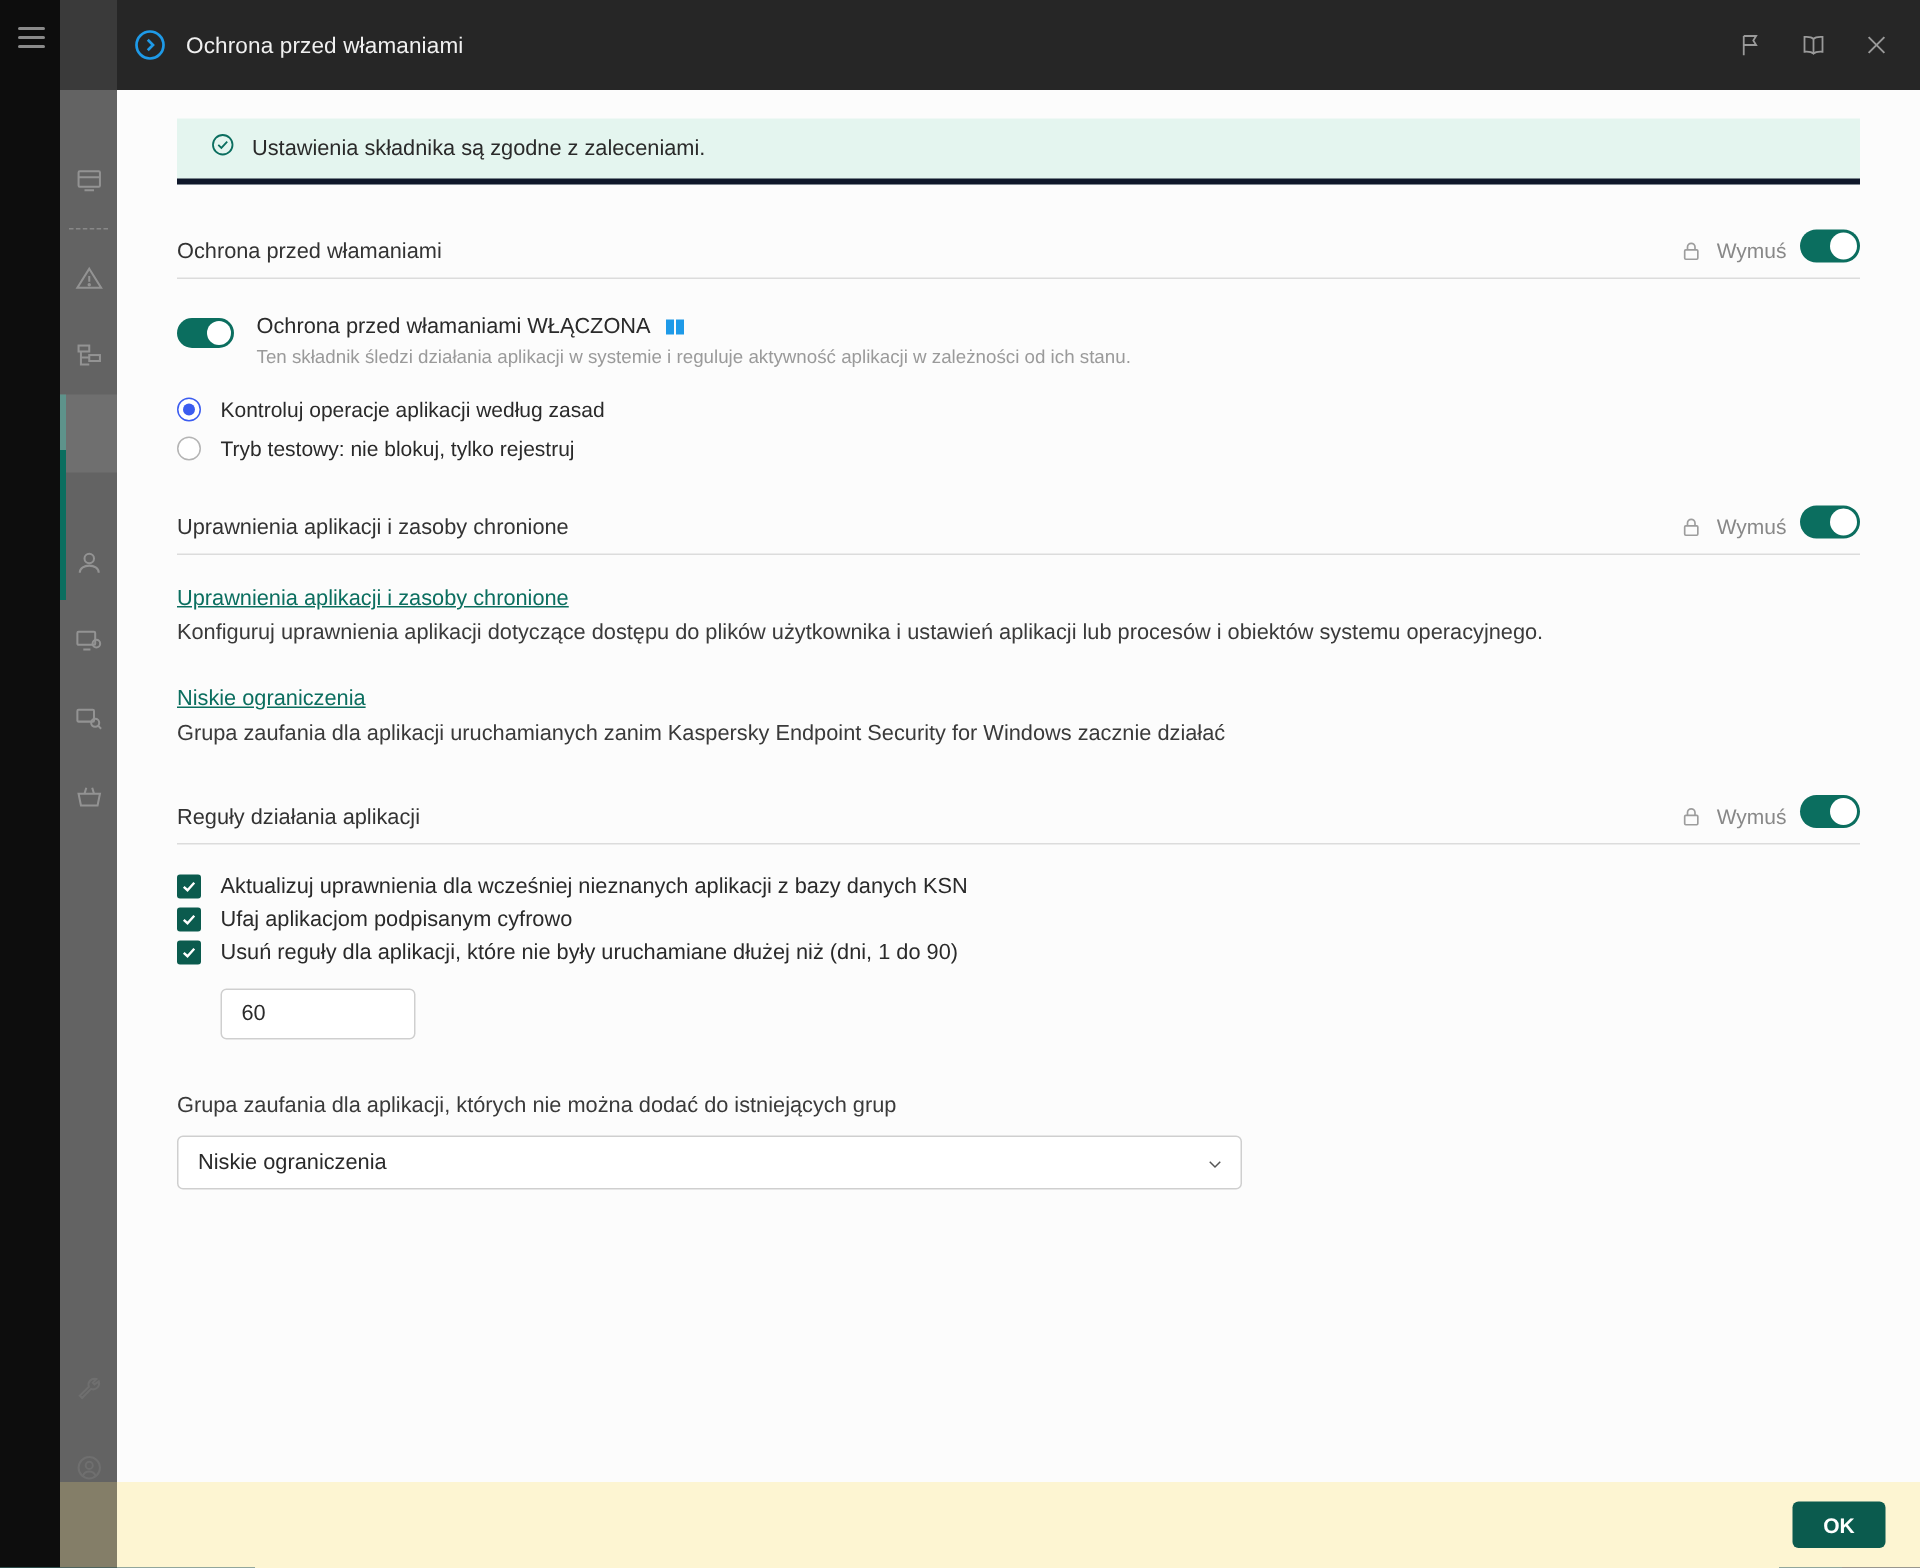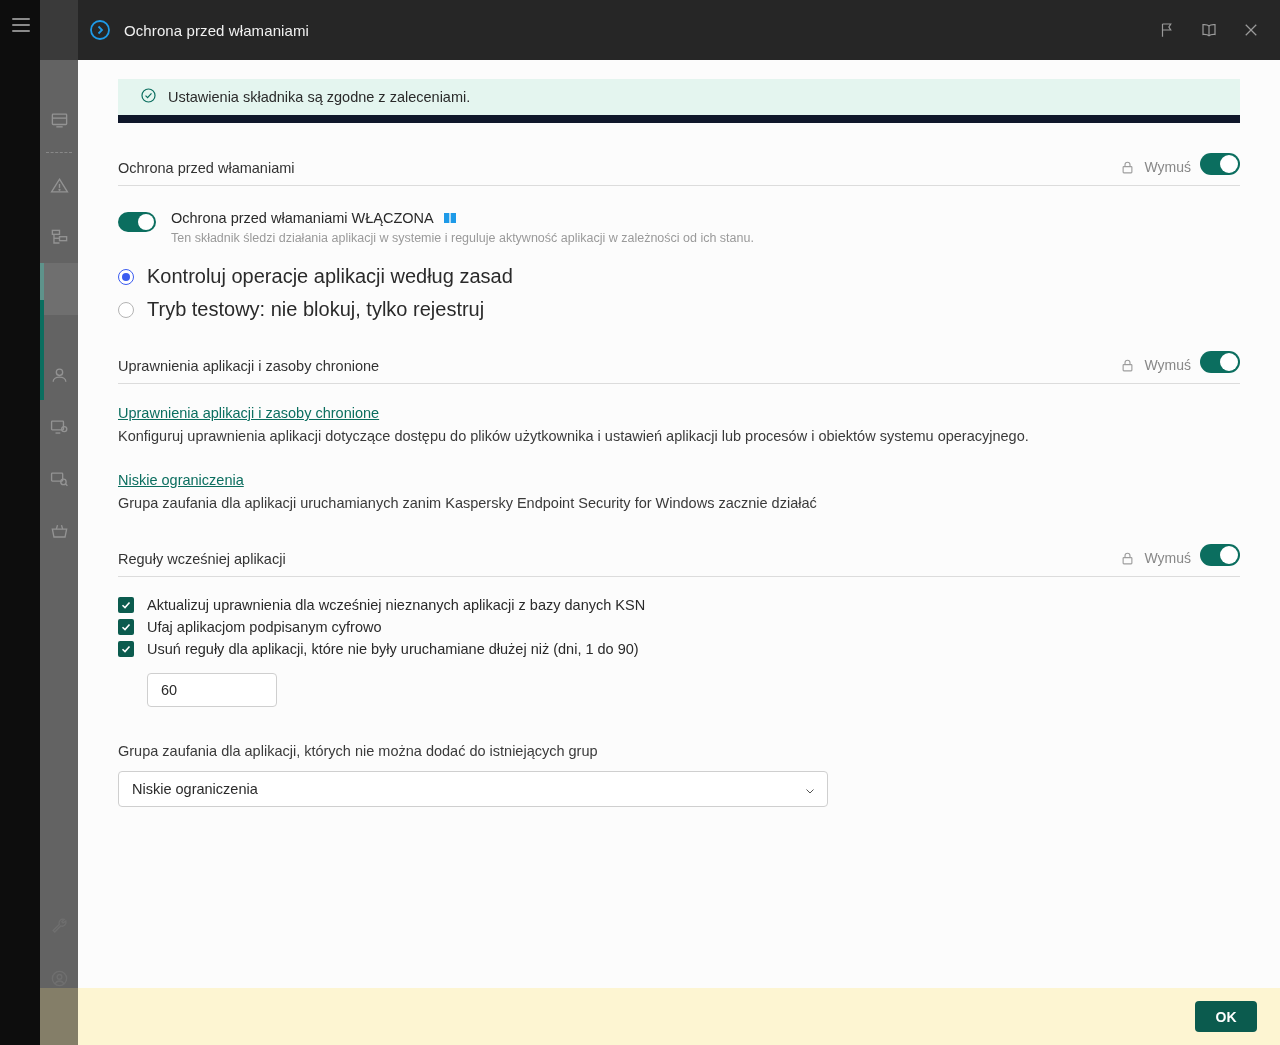--- a/index.html
+++ b/index.html
@@ -83,21 +83,21 @@
 
   
   .body {
     flex: 1 1 auto; overflow: hidden; position: relative;
     padding: 0 40px 0 40px;
   }
   .inner { padding-top: 19px; }
 
   
   .banner {
-    background: #e4f5ef; border-bottom: 8px solid #0f172a;
+    background: #e4f5ef; border-bottom: 4px solid #0f172a;
     height: 44px; display: flex; align-items: center; padding-left: 22px; gap: 11px;
   }
   .banner svg { width: 17px; height: 17px; flex: 0 0 17px; color: #0b6e5f; }
   .banner-text { font-size: 14.5px; color: #2a2a2a; }
 
   
   .section-head {
     display: flex; align-items: flex-end; justify-content: space-between;
     border-bottom: 1px solid #dcdcdc; padding-bottom: 9px;
   }
@@ -134,21 +134,21 @@
   .radio-row { display: flex; align-items: center; gap: 13px; cursor: pointer; }
   .radio {
     width: 16px; height: 16px; border-radius: 50%; border: 1.5px solid #b4b4b4;
     background: #fff; flex: 0 0 16px; position: relative;
   }
   .radio.sel { border-color: #3b5cf0; }
   .radio.sel::after {
     content: ""; position: absolute; left: 3px; top: 3px;
     width: 8px; height: 8px; border-radius: 50%; background: #3b5cf0;
   }
-  .radio-label { font-size: 20px; color: #2a2a2a; }
+  .radio-label { font-size: 14px; color: #2a2a2a; }
 
   
   .link {
     font-size: 14.5px; color: #0b6e5f; text-decoration: underline;
     cursor: pointer; display: inline-block;
   }
   .desc { font-size: 14.5px; color: #3a3a3a; margin-top: 4px; line-height: 1.45; }
 
   
   .cb-row { display: flex; align-items: center; gap: 13px; cursor: pointer; }
@@ -407,21 +407,21 @@
         <div class="mt20">
           <a class="link">Uprawnienia aplikacji i zasoby chronione</a>
           <div class="desc">Konfiguruj uprawnienia aplikacji dotyczące dostępu do plików użytkownika i ustawień aplikacji lub procesów i obiektów systemu operacyjnego.</div>
         </div>
         <div class="mt24">
           <a class="link">Niskie ograniczenia</a>
           <div class="desc">Grupa zaufania dla aplikacji uruchamianych zanim Kaspersky Endpoint Security for Windows zacznie działać</div>
         </div>
 
         <div class="section-head mt30">
-          <span class="sh-title">Reguły wcześniej aplikacji</span>
+          <span class="sh-title">Reguły działania aplikacji</span>
           <span class="sh-right">
             <span class="sh-lock">
               <svg viewBox="0 0 24 24" fill="none" stroke="currentColor" stroke-width="1.8">
                 <rect x="5" y="10.5" width="14" height="10" rx="1.2"></rect>
                 <path d="M8 10.5V7.5a4 4 0 0 1 8 0v3"></path>
               </svg>
             </span>
             <span class="sh-label">Wymuś</span>
             <span class="toggle big on"></span>
           </span>

